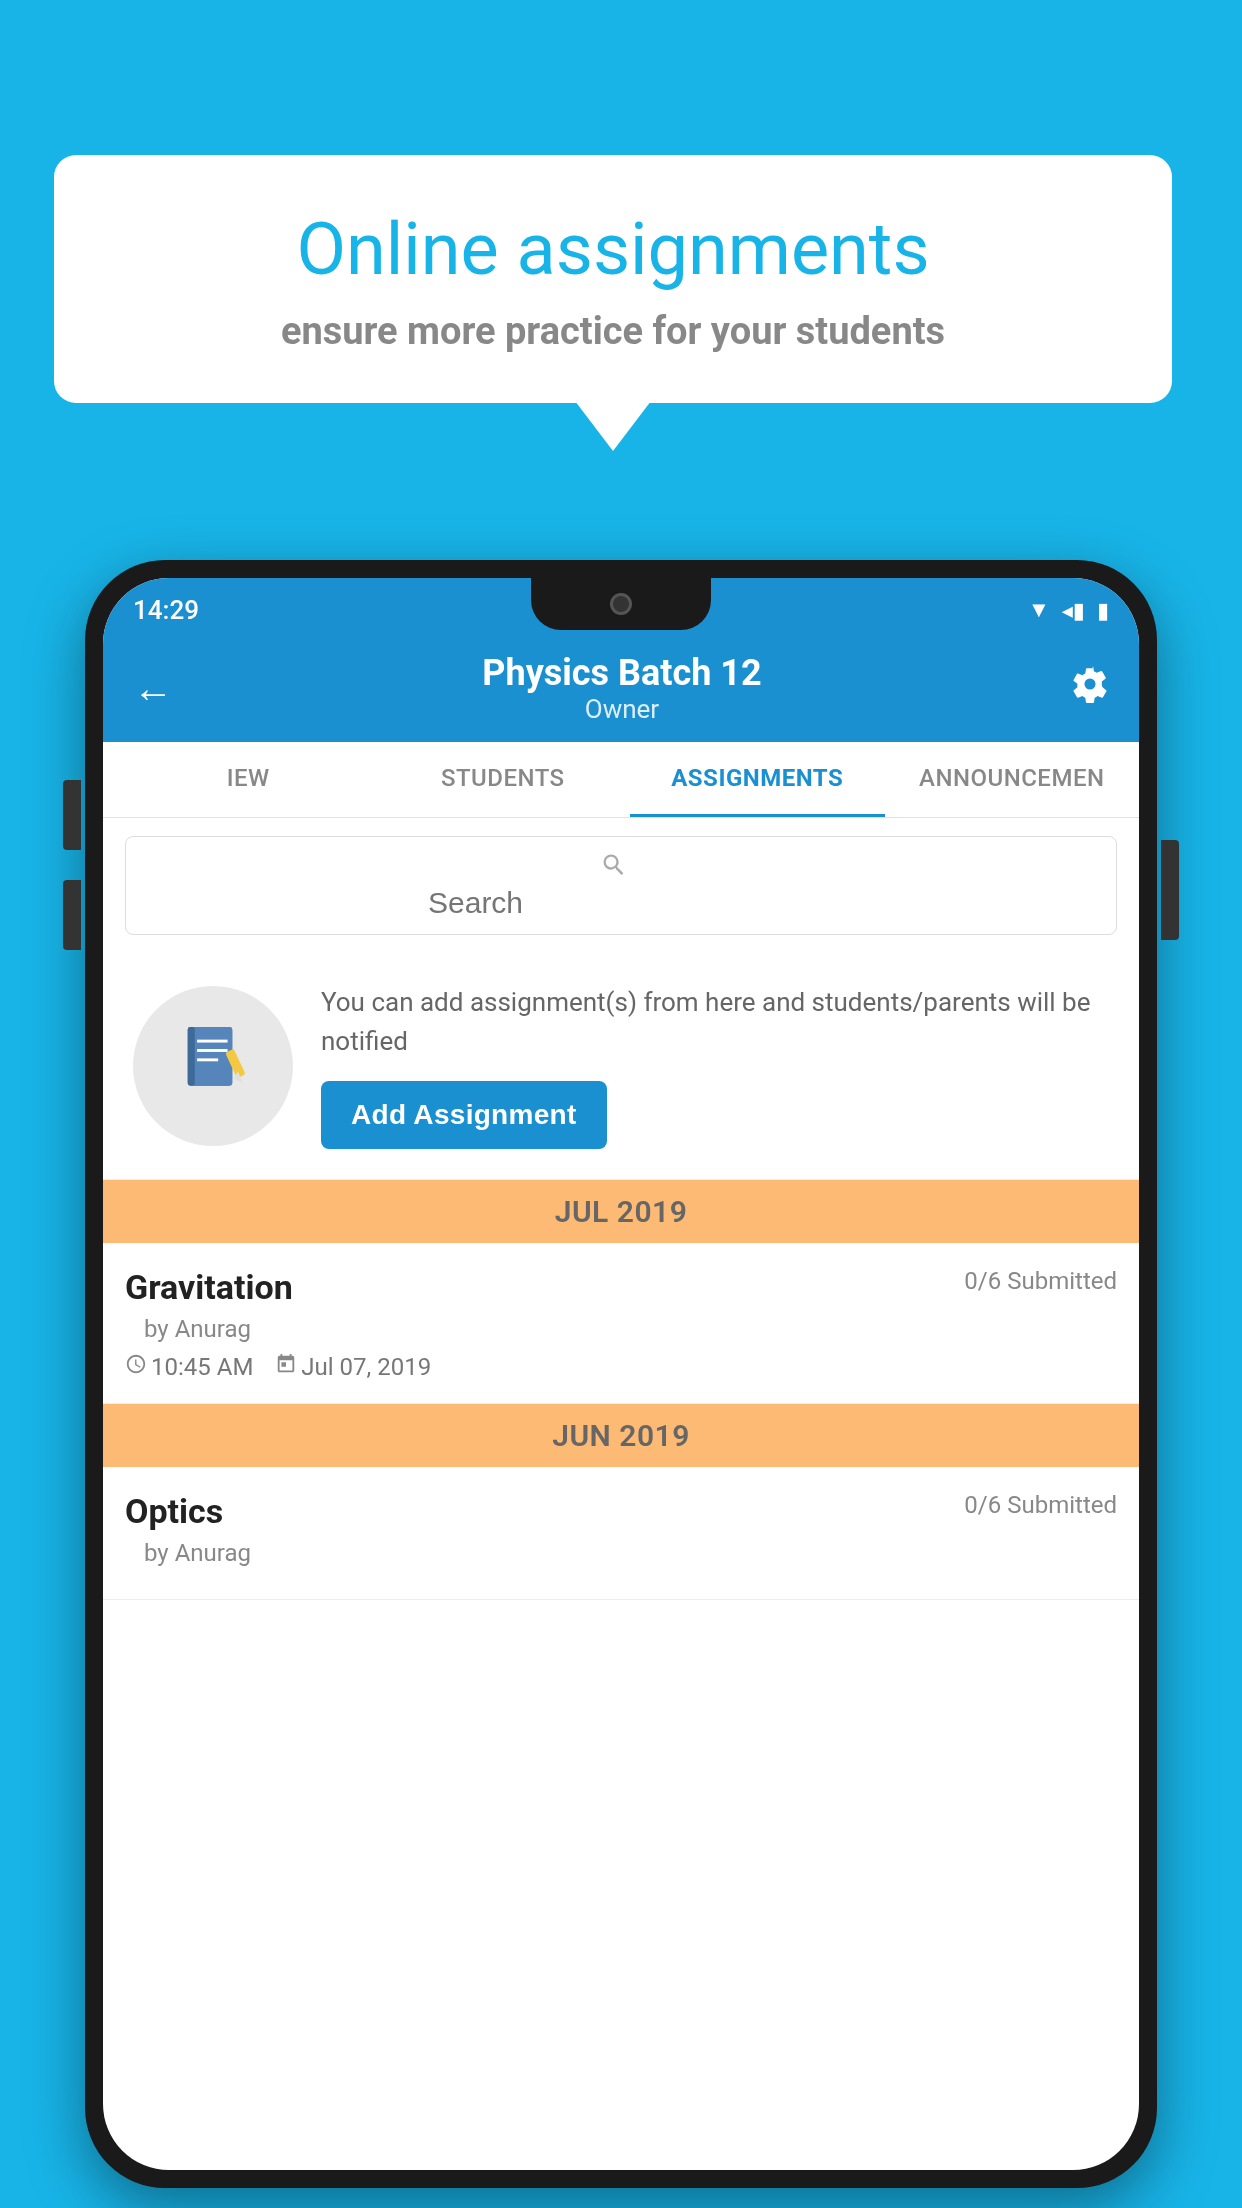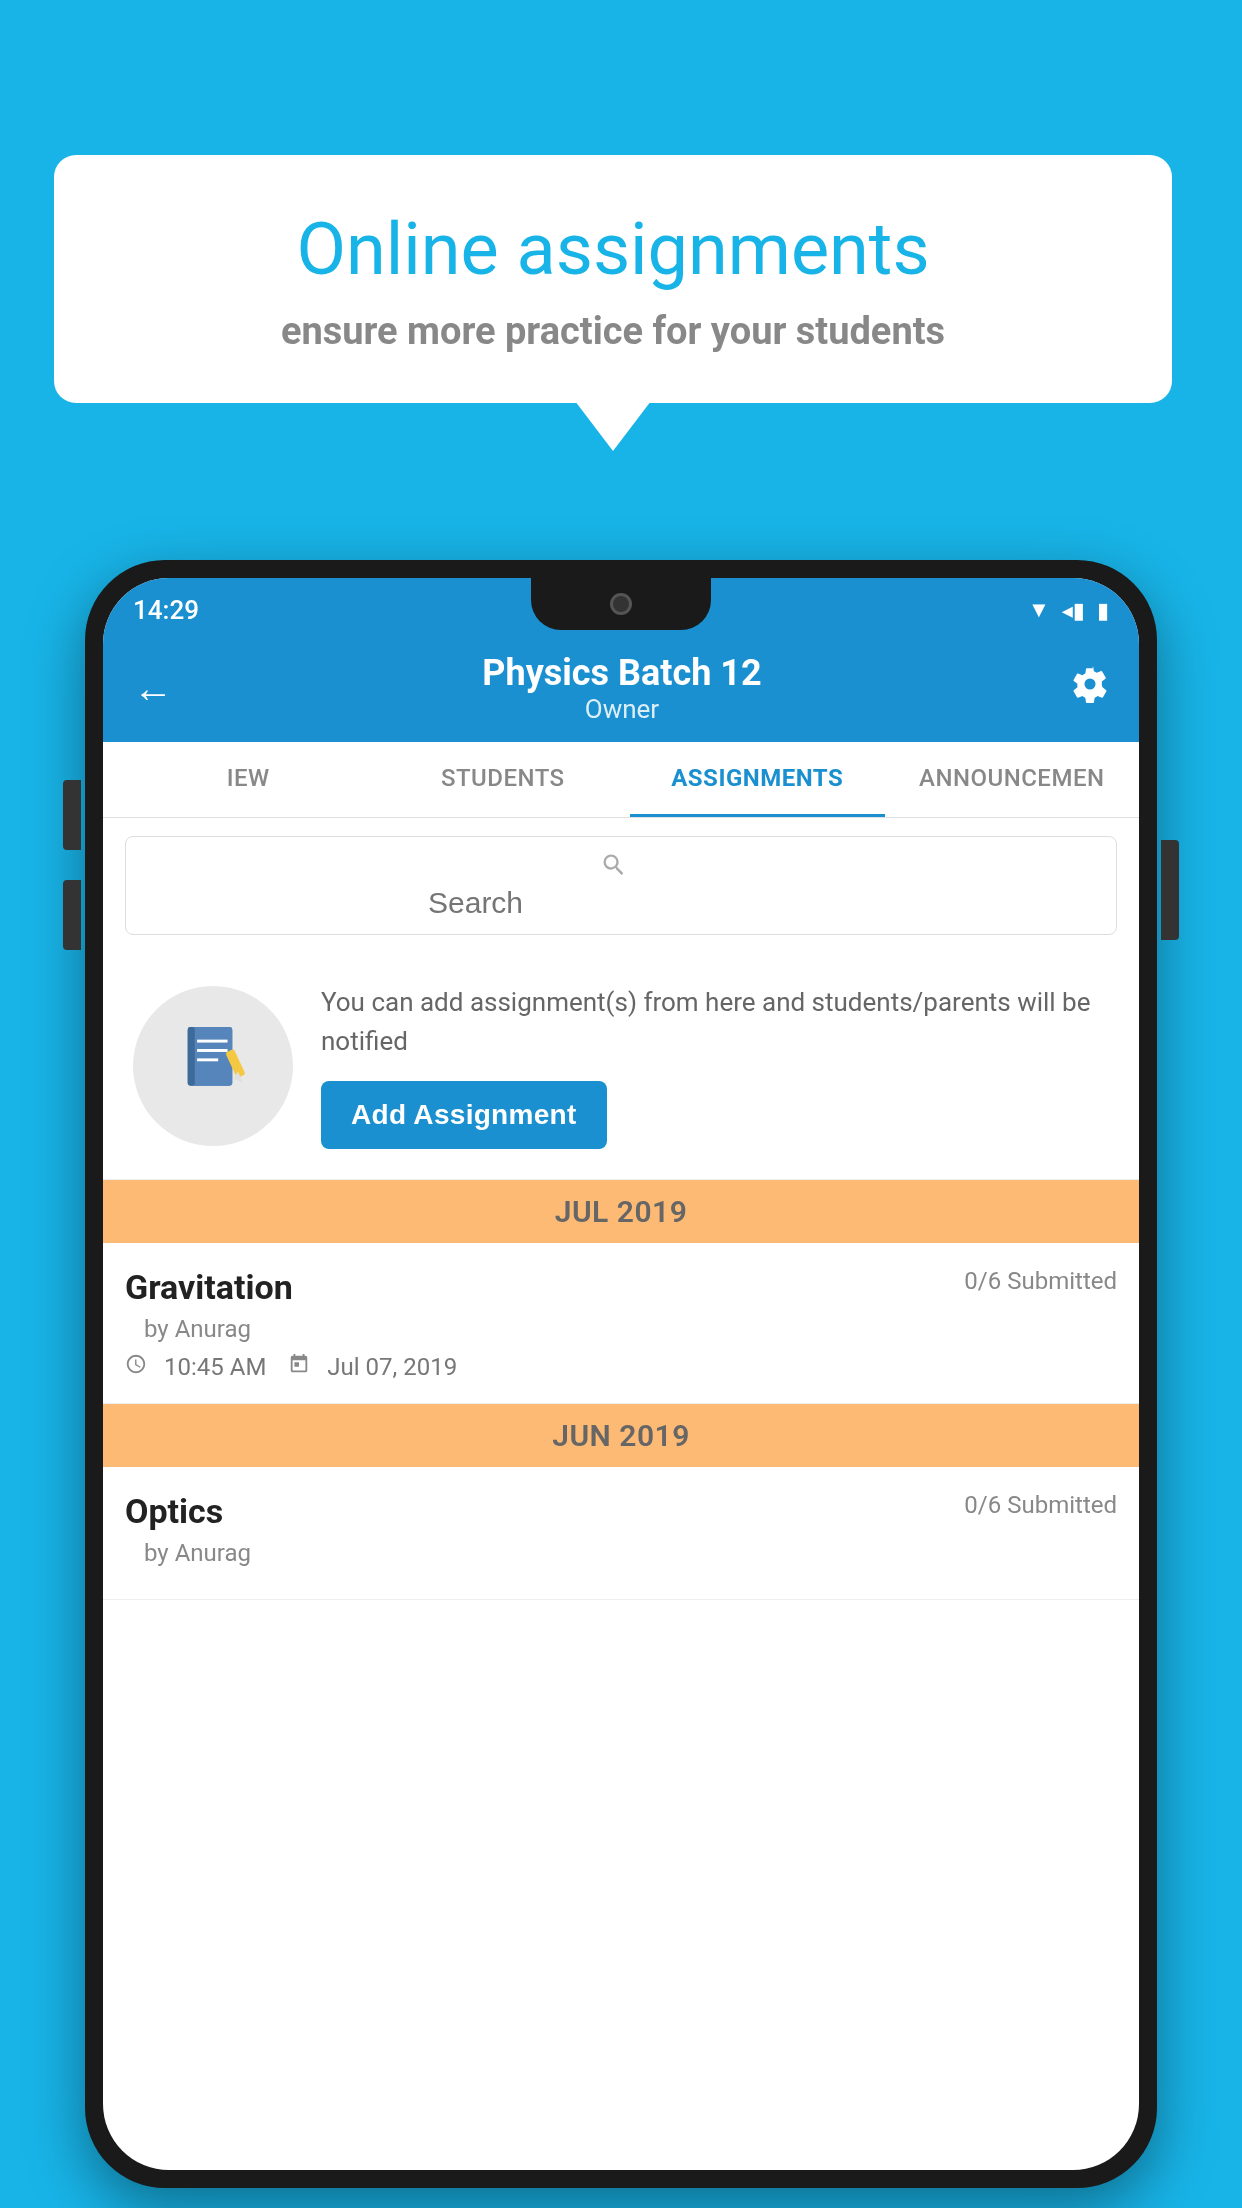--- a/index.html
+++ b/index.html
@@ -294,21 +294,21 @@
     .assignment-meta {
       display: flex;
       align-items: center;
       gap: 22px;
       font-size: 24px;
       color: #777;
     }
     .meta-item {
       display: flex;
       align-items: center;
-      gap: 17px;
+      gap: 4px;
     }
     .meta-icon {
       font-size: 24px;
       color: #888;
     }
 
     
     .phone-side-vol {
       position: absolute;
       left: -22px;

